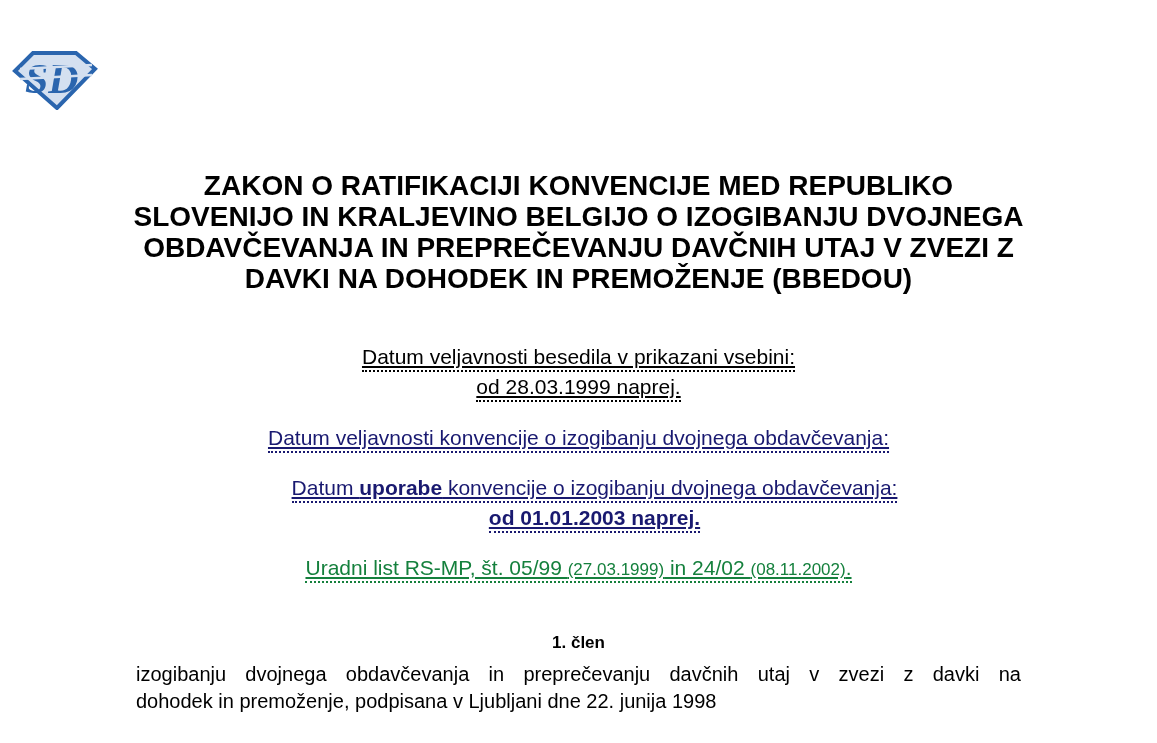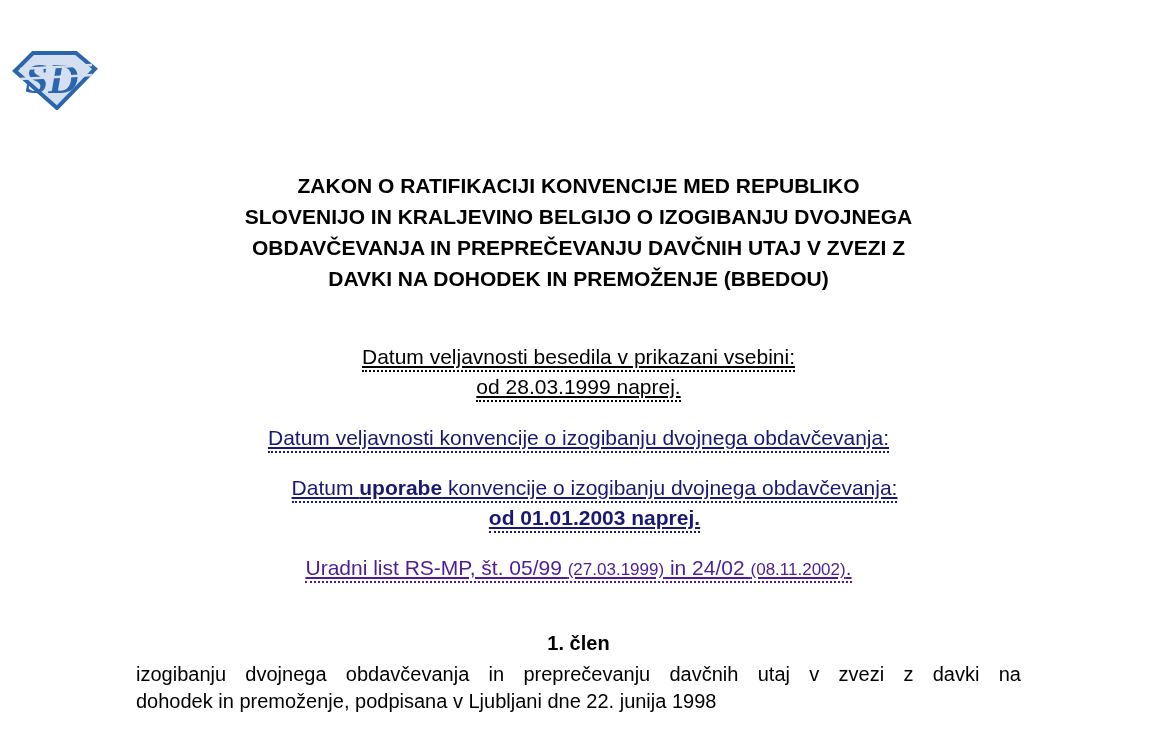--- a/index.html
+++ b/index.html
@@ -11,46 +11,46 @@
     background: #ffffff;
     font-family: "Liberation Sans", "DejaVu Sans", sans-serif;
     color: #000000;
   }
   .logo { position: absolute; left: 12px; top: 48px; width: 86px; height: 62px; }
 
   .title {
     padding-top: 170px;
     text-align: center;
     font-weight: bold;
-    font-size: 21px;
+    font-size: 28px;
     line-height: 31px;
     letter-spacing: 0;
   }
 
   .vblock { text-align: center; }
   .vline { font-size: 21px; line-height: 30px; }
   .v1 { margin-top: 48px; color: #000000; }
   .v2 { margin-top: 21px; color: #191970; }
   .v3 { margin-top: 20px; color: #191970; padding-left: 32px; }
 
   .u {
     text-decoration: underline;
     text-underline-offset: 2px;
     border-bottom: 2px dotted currentColor;
     padding-bottom: 2px;
   }
   .bold { font-weight: bold; }
   .small { font-size: 17px; }
 
-  .gazette { margin-top: 20px; text-align: center; font-size: 21px; line-height: 30px; color: #4c1d95; }
+  .gazette { margin-top: 20px; text-align: center; font-size: 21px; line-height: 30px; color: #15803d; }
 
   .article-heading {
     margin: 47px 0 0 0;
     text-align: center;
-    font-size: 20px;
+    font-size: 17px;
     line-height: 22px;
     font-weight: bold;
   }
   .article-text {
     width: 885px;
     margin: 7px auto 0 auto;
     font-size: 20px;
     line-height: 27px;
   }
   .jline { text-align: justify; text-align-last: justify; }

